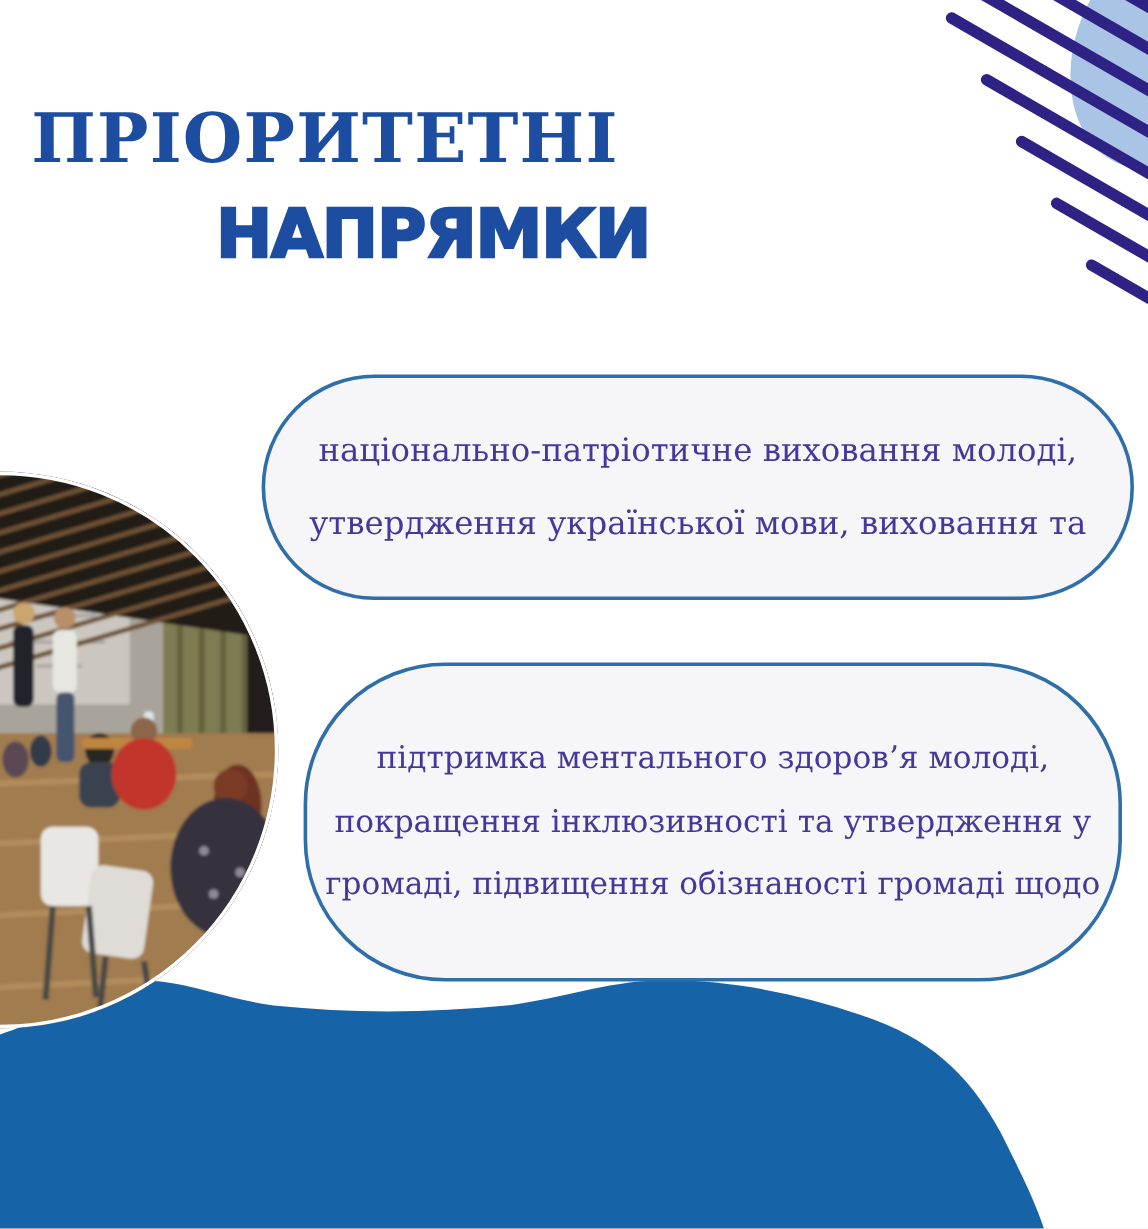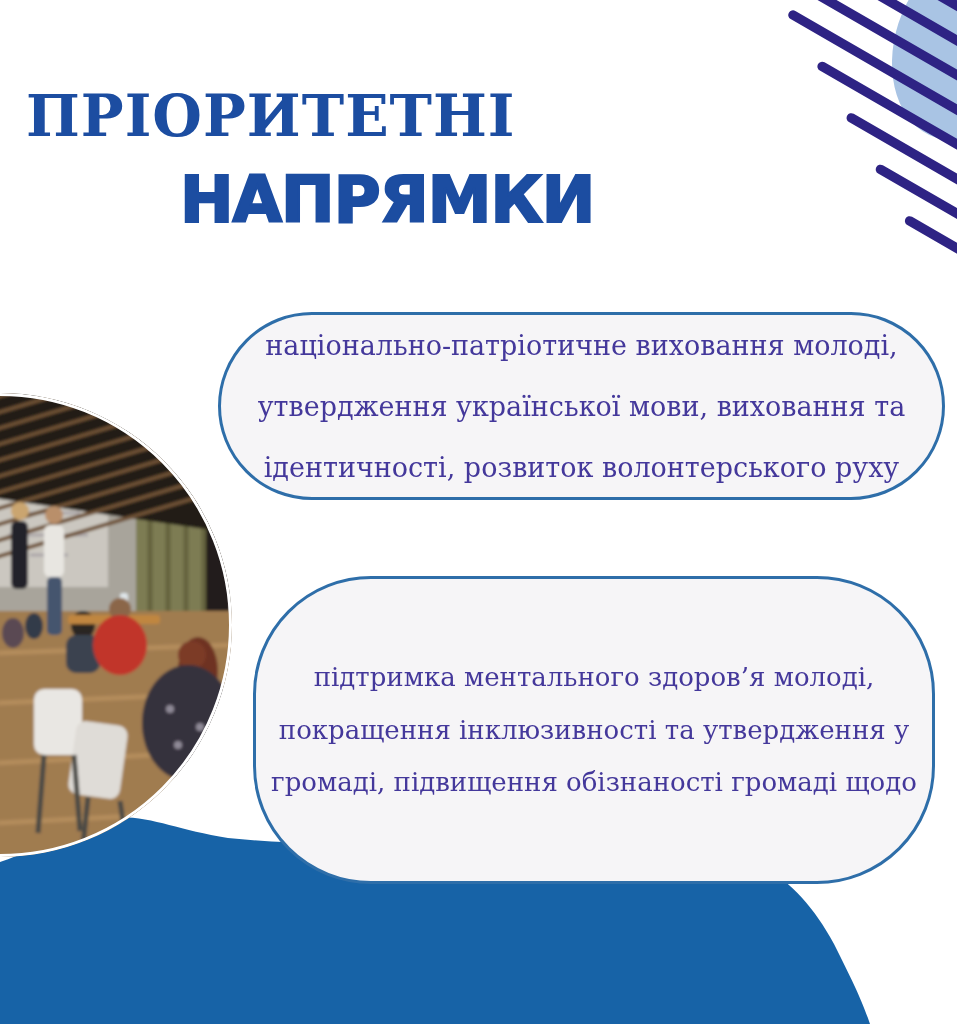--- a/index.html
+++ b/index.html
@@ -14,40 +14,40 @@
 
   .title1{
     position:absolute; left:26px; top:82px;
     font-family:"DejaVu Serif","Liberation Serif",serif;
     font-weight:700; font-size:57px; letter-spacing:1px;
     color:var(--title-blue,#1c4da1); white-space:nowrap;
   }
   .title2{
     position:absolute; left:180px; top:163px;
     font-family:"DejaVu Sans","Liberation Sans",sans-serif;
-    font-weight:800; font-size:64px; letter-spacing:-1px;
+    font-weight:800; font-size:56px; letter-spacing:-1px;
     color:var(--title-blue,#1c4da1); white-space:nowrap;
     -webkit-text-stroke:2.2px var(--title-blue,#1c4da1);
   }
 
   .card{
     position:absolute; box-sizing:border-box;
     background:var(--box-bg,#f6f5f7);
     border:3px solid var(--box-border,#2e6ea9);
     display:flex; flex-direction:column; justify-content:center; align-items:center;
     color:var(--body-violet,#44389b);
     text-align:right;
   }
   .card .line{white-space:nowrap;}
   .card1{
     left:218px; top:312px; width:727px; height:188px; border-radius:96px;
     font-size:27px; line-height:61px;
   }
   .card2{
-    left:253px; top:576px; width:682px; height:308px; border-radius:118px;
+    left:253px; top:552px; width:682px; height:266px; border-radius:118px;
     font-size:26px; line-height:52.5px;
   }
 
   .photo{
     position:absolute; left:-232px; top:393px; width:464px; height:464px;
     border-radius:50%; overflow:hidden; background:#b3aea6;
   }
 </style>
 </head>
 <body>
@@ -176,21 +176,20 @@
       <circle cx="232" cy="232" r="230.5" fill="none" stroke="#ffffff" stroke-width="3"></circle>
     </svg>
   </div>
 
   <div class="title1">ПРІОРИТЕТНІ</div>
   <div class="title2">НАПРЯМКИ</div>
 
   <div class="card card1">
     <div class="line">національно-патріотичне виховання молоді,</div>
     <div class="line">утвердження української мови, виховання та</div>
-    <div class="line">ідентичності, розвиток волонтерського руху</div>
   </div>
 
   <div class="card card2">
     <div class="line">підтримка ментального здоров’я молоді,</div>
     <div class="line">покращення інклюзивності та утвердження у</div>
     <div class="line">громаді, підвищення обізнаності громаді щодо</div>
   </div>
 
 </div>
 

